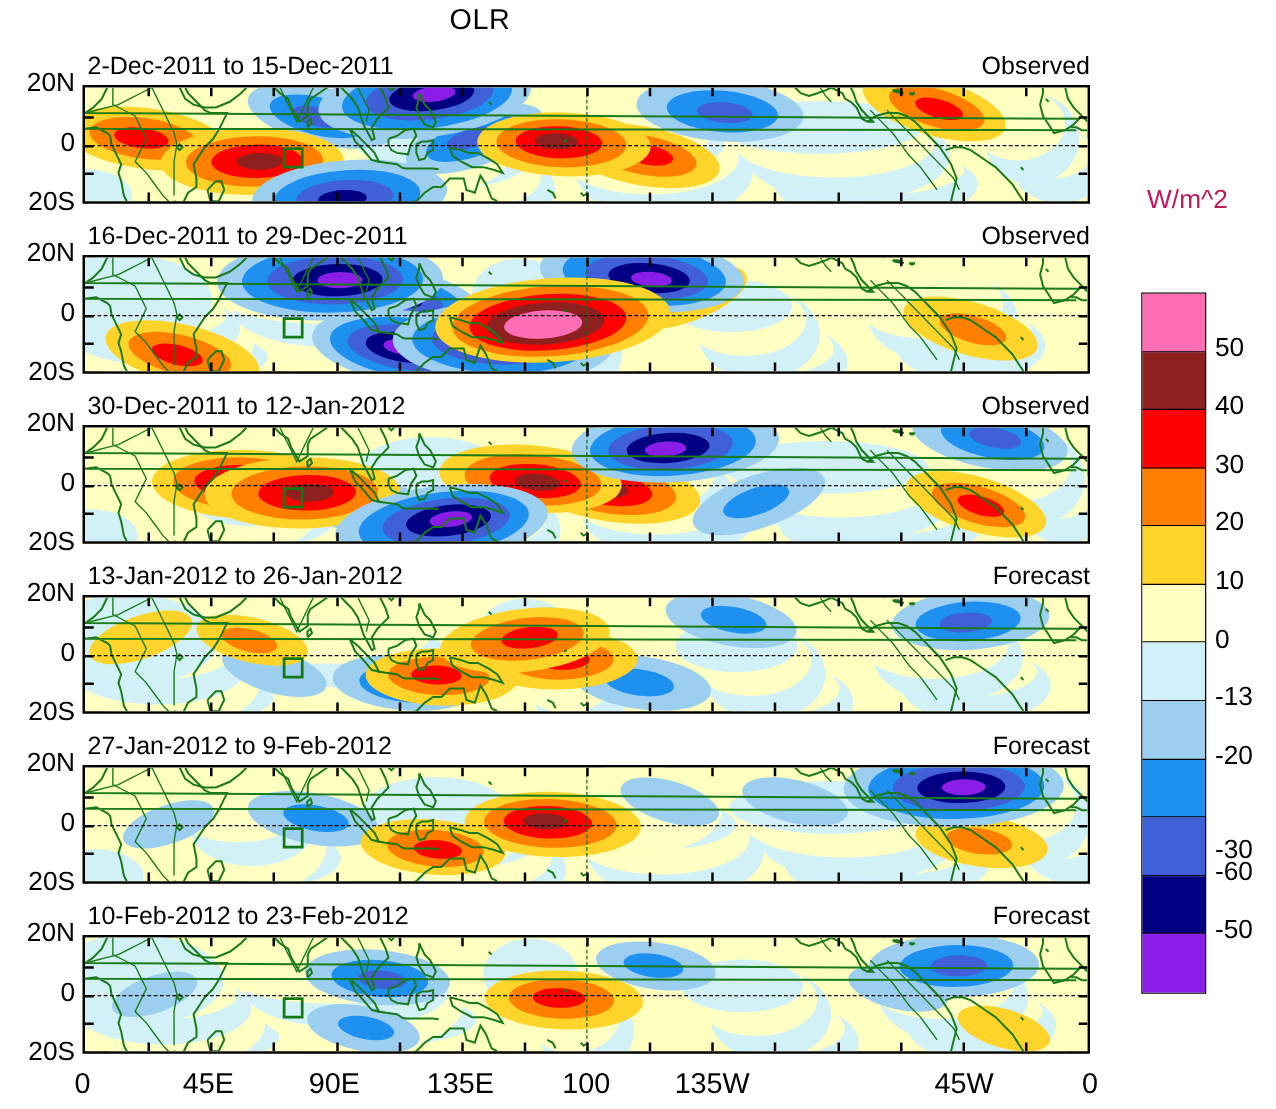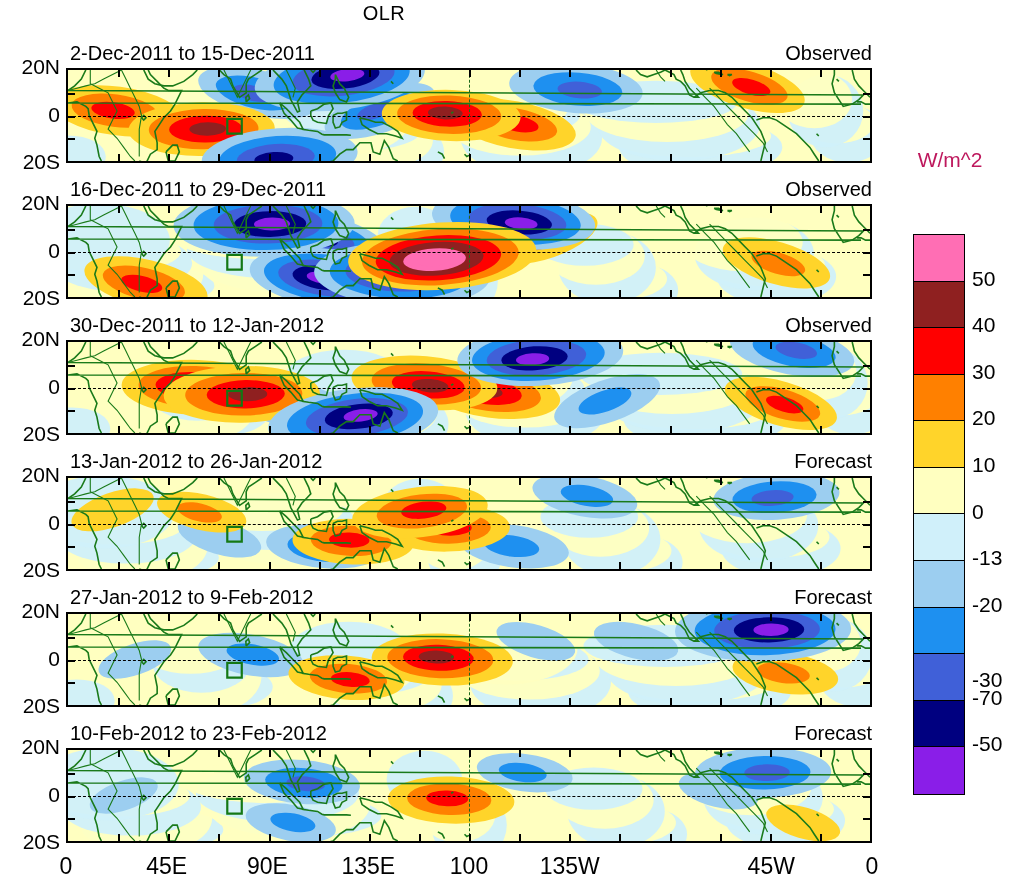--- a/index.html
+++ b/index.html
@@ -9,21 +9,21 @@
     font-family:"Liberation Sans", sans-serif;
     overflow:hidden;
     position:relative;
   }
   #figure{position:absolute;left:0;top:0;width:1021px;height:887px;}
 
   .fig-title{
     position:absolute;
     left:0;top:2px;width:808px;
     text-align:center;
-    font-size:20px;
+    font-size:23px;
     color:#000;
     letter-spacing:0.5px;
   }
   
   .fig-title span{position:relative;left:-20px;}
 
   .panel{
     position:absolute;
     left:66px;
     width:806px;
@@ -1022,17 +1022,17 @@
   <div id="cbar-labels">
       <div class="cbar-tick-label" style="top: 266.583px;">50</div>
       <div class="cbar-tick-label" style="top: 313.167px;">40</div>
       <div class="cbar-tick-label" style="top: 359.75px;">30</div>
       <div class="cbar-tick-label" style="top: 406.333px;">20</div>
       <div class="cbar-tick-label" style="top: 452.917px;">10</div>
       <div class="cbar-tick-label" style="top: 499.5px;">0</div>
       <div class="cbar-tick-label" style="top: 546.083px;">-13</div>
       <div class="cbar-tick-label" style="top: 592.667px;">-20</div>
       <div class="cbar-tick-label" style="top: 668px;">-30</div>
-      <div class="cbar-tick-label" style="top: 685.833px;">-70</div>
+      <div class="cbar-tick-label" style="top: 685.833px;">-60</div>
       <div class="cbar-tick-label" style="top: 732.417px;">-50</div>
     </div>
 
 </div>
 
 </body></html>

